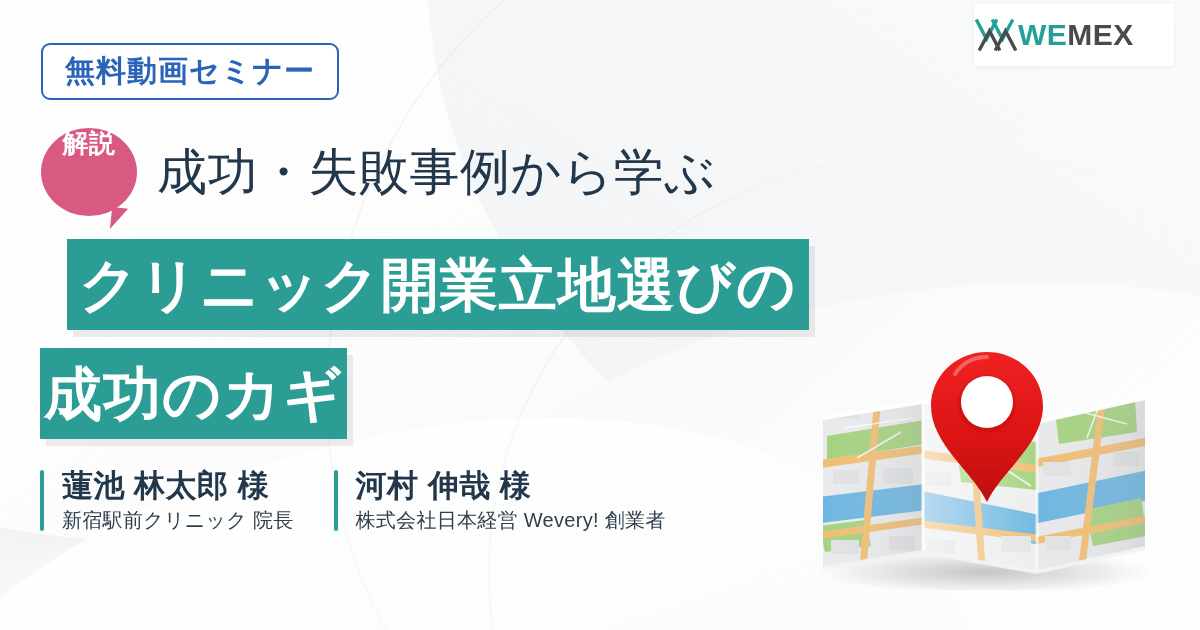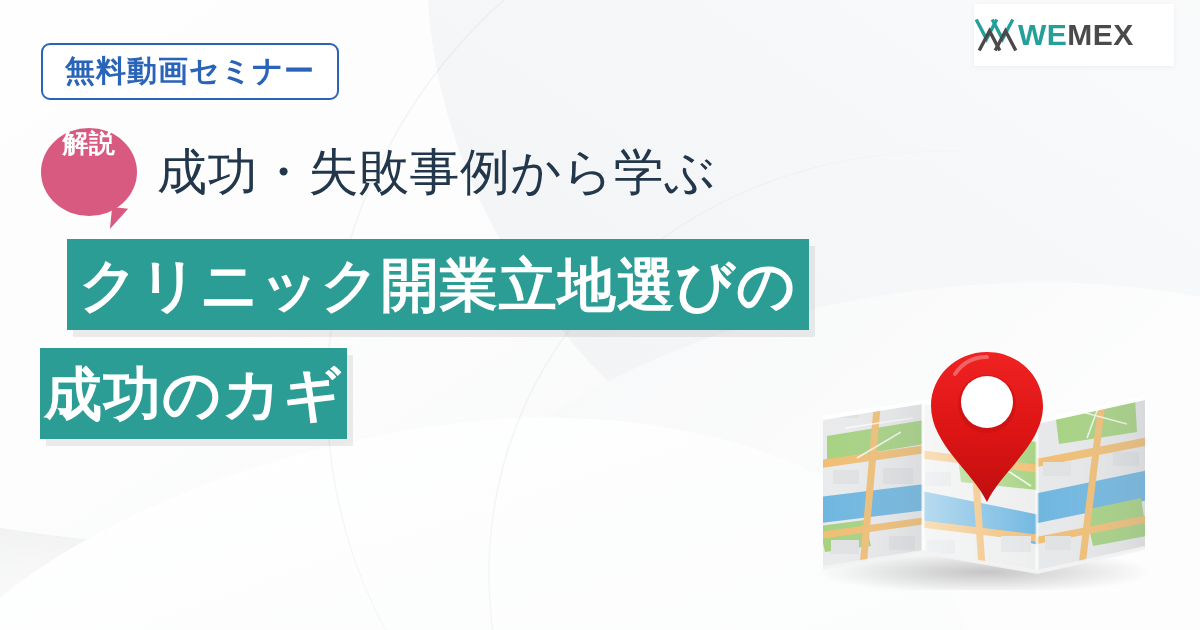--- a/index.html
+++ b/index.html
@@ -183,20 +183,36 @@
     <div class="bubble">
       <span class="bubble-text">解説</span>
       <span class="bubble-tail"></span>
     </div>
     <div class="kicker-text">成功・失敗事例から学ぶ</div>
   </div>
 
   <div class="band band-1">クリニック開業立地選びの</div>
   <div class="band band-2">成功のカギ</div>
 
+  <div class="speakers">
+    <div class="speaker">
+      <div class="rule"></div>
+      <div class="speaker-body">
+        <div class="speaker-name">蓮池 林太郎 様</div>
+        <div class="speaker-title">新宿駅前クリニック 院長</div>
+      </div>
+    </div>
+    <div class="speaker">
+      <div class="rule"></div>
+      <div class="speaker-body">
+        <div class="speaker-name">河村 伸哉 様</div>
+        <div class="speaker-title">株式会社日本経営 Wevery! 創業者</div>
+      </div>
+    </div>
+  </div>
 
   <div class="map-wrap">
     <svg viewBox="0 0 390 250">
       <defs>
         <clipPath id="panelL">
             <path d="M18 78 L118 62 L118 212 L18 228 Z"></path>
           </clipPath>
         <clipPath id="panelC">
             <path d="M118 62 L232 82 L232 232 L118 212 Z"></path>
           </clipPath>

